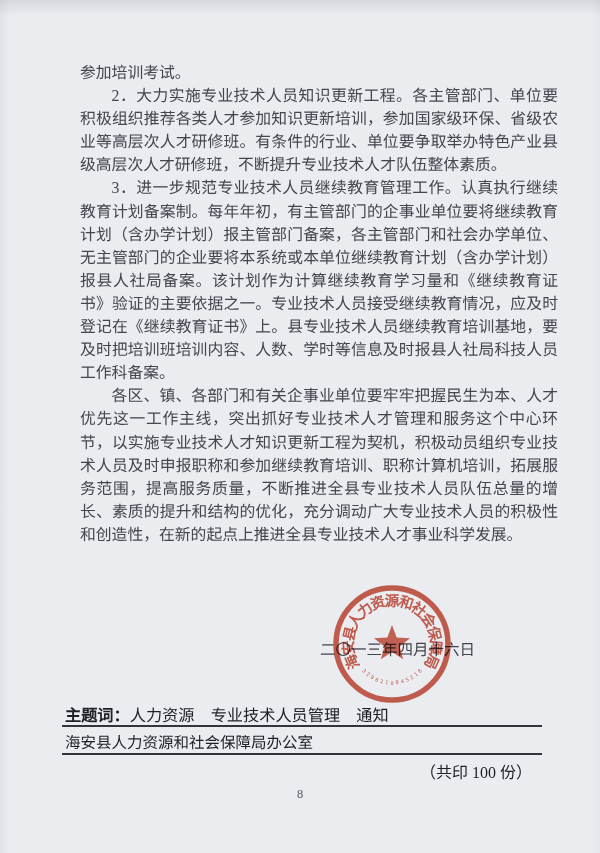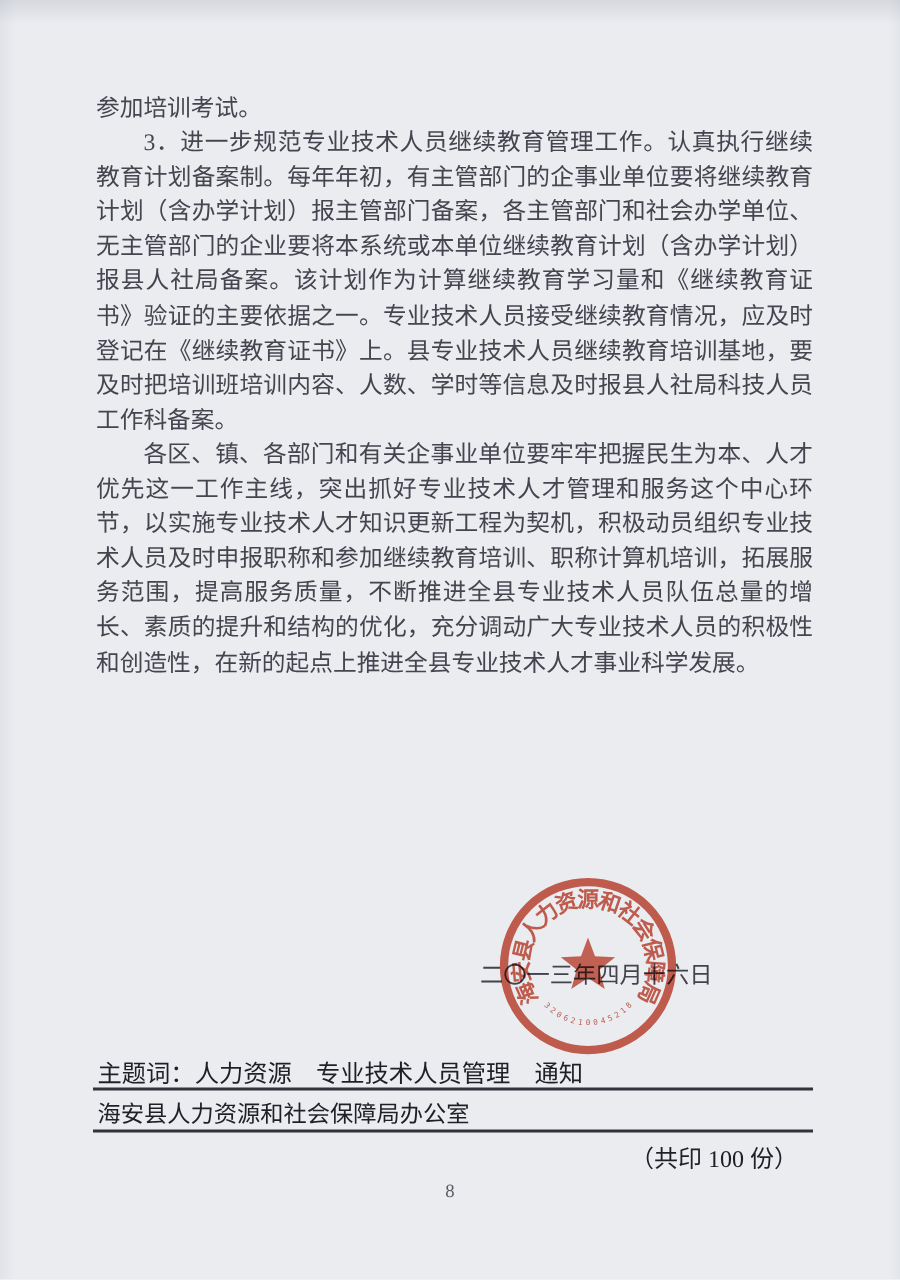--- a/index.html
+++ b/index.html
@@ -13,21 +13,21 @@
     background:#eaecf0;
   }
   .page::before{
     content:"";position:absolute;inset:0;pointer-events:none;
     background:
       linear-gradient(180deg, rgba(110,115,130,.16), rgba(110,115,130,0) 16px),
       linear-gradient(90deg, rgba(110,115,130,.08), rgba(110,115,130,0) 10px),
       linear-gradient(270deg, rgba(110,115,130,.06), rgba(110,115,130,0) 8px);
   }
   .doc-body{
-    position:absolute;left:64px;top:61px;width:478px;
+    position:absolute;left:80px;top:61px;width:478px;
     font-size:15.8px;line-height:23.1px;color:#45454f;
     text-align:justify;text-justify:inter-ideograph;
   }
   .para{margin:0;text-indent:2em;}
   .para.no-indent{text-indent:0;}
   .date{
     position:absolute;left:320px;top:637px;
     font-size:15.5px;letter-spacing:0;color:#43434d;z-index:1;
     white-space:nowrap;
     font-family:Liberation Serif, serif;
@@ -46,21 +46,21 @@
   .seal .serial text{
     font-size:5.2px;fill:#c84733;fill-opacity:.9;text-anchor:middle;
     dominant-baseline:central;
     font-family:"DejaVu Sans Mono","Liberation Mono",monospace;
   }
   .footer{
     position:absolute;left:62px;top:700px;width:480px;height:90px;
     color:#1f1f27;
   }
   .f-subject{position:absolute;left:3px;top:2px;font-size:16.2px;white-space:nowrap;}
-  .f-label{font-weight:400;}
+  .f-label{font-weight:700;}
   .rule{position:absolute;left:0;width:480px;height:2px;background:#33333b;}
   .rule1{top:25px;}
   .rule2{top:53px;}
   .f-issuer{
     position:absolute;left:3px;top:30px;width:468px;
     display:flex;justify-content:space-between;
     font-size:15.5px;white-space:nowrap;gap:23px;
   }
   .f-copies{position:absolute;right:10px;top:59px;font-size:16px;}
   .pagenum{
@@ -68,20 +68,21 @@
     font-size:12.5px;color:#5a5a64;
   }
 </style>
 </head>
 <body>
 
 <div class="page">
 
   <div class="doc-body">
     <p class="para no-indent">参加培训考试。</p>
+    <p class="para">2．大力实施专业技术人员知识更新工程。各主管部门、单位要积极组织推荐各类人才参加知识更新培训，参加国家级环保、省级农业等高层次人才研修班。有条件的行业、单位要争取举办特色产业县级高层次人才研修班，不断提升专业技术人才队伍整体素质。</p>
     <p class="para">3．进一步规范专业技术人员继续教育管理工作。认真执行继续教育计划备案制。每年年初，有主管部门的企事业单位要将继续教育计划（含办学计划）报主管部门备案，各主管部门和社会办学单位、无主管部门的企业要将本系统或本单位继续教育计划（含办学计划）报县人社局备案。该计划作为计算继续教育学习量和《继续教育证书》验证的主要依据之一。专业技术人员接受继续教育情况，应及时登记在《继续教育证书》上。县专业技术人员继续教育培训基地，要及时把培训班培训内容、人数、学时等信息及时报县人社局科技人员工作科备案。</p>
     <p class="para">各区、镇、各部门和有关企事业单位要牢牢把握民生为本、人才优先这一工作主线，突出抓好专业技术人才管理和服务这个中心环节，以实施专业技术人才知识更新工程为契机，积极动员组织专业技术人员及时申报职称和参加继续教育培训、职称计算机培训，拓展服务范围，提高服务质量，不断推进全县专业技术人员队伍总量的增长、素质的提升和结构的优化，充分调动广大专业技术人员的积极性和创造性，在新的起点上推进全县专业技术人才事业科学发展。</p>
   </div>
 
   <div class="date">二〇一三年四月十六日</div>
 
   <div class="seal">
     <svg viewBox="-80 -80 160 160" width="160" height="160">
       <circle class="ring" r="56"></circle>
       <path class="star" d="M0,-19 L4.67,-6.43 L18.07,-5.87 L7.56,2.45 L11.17,15.37 L0,7.95 L-11.17,15.37 L-7.56,2.45 L-18.07,-5.87 L-4.67,-6.43 Z"></path>

